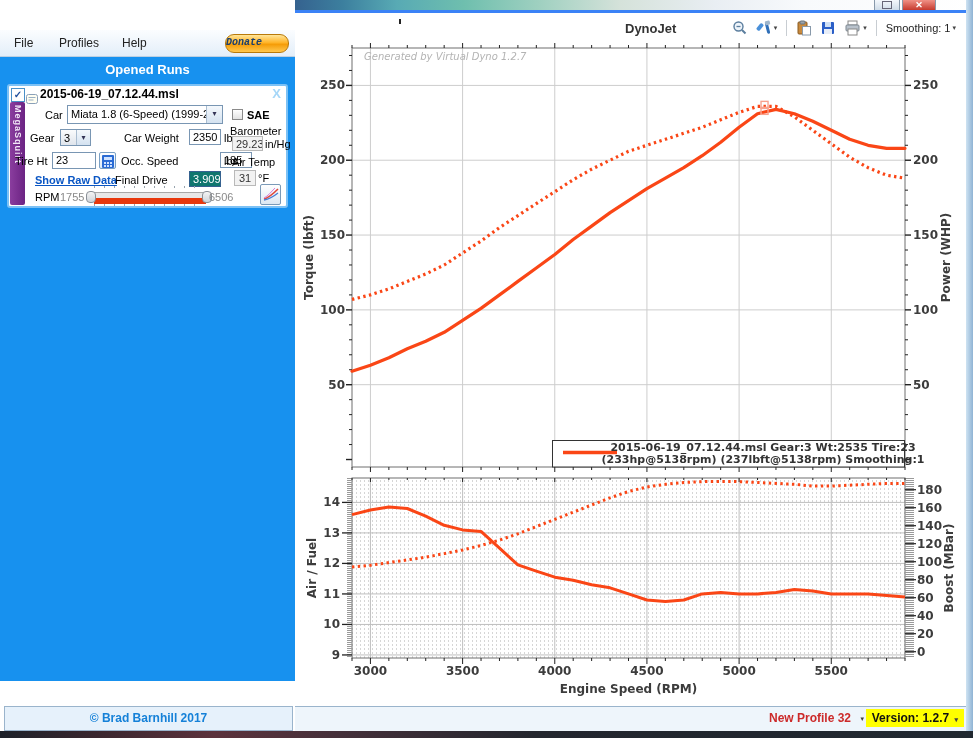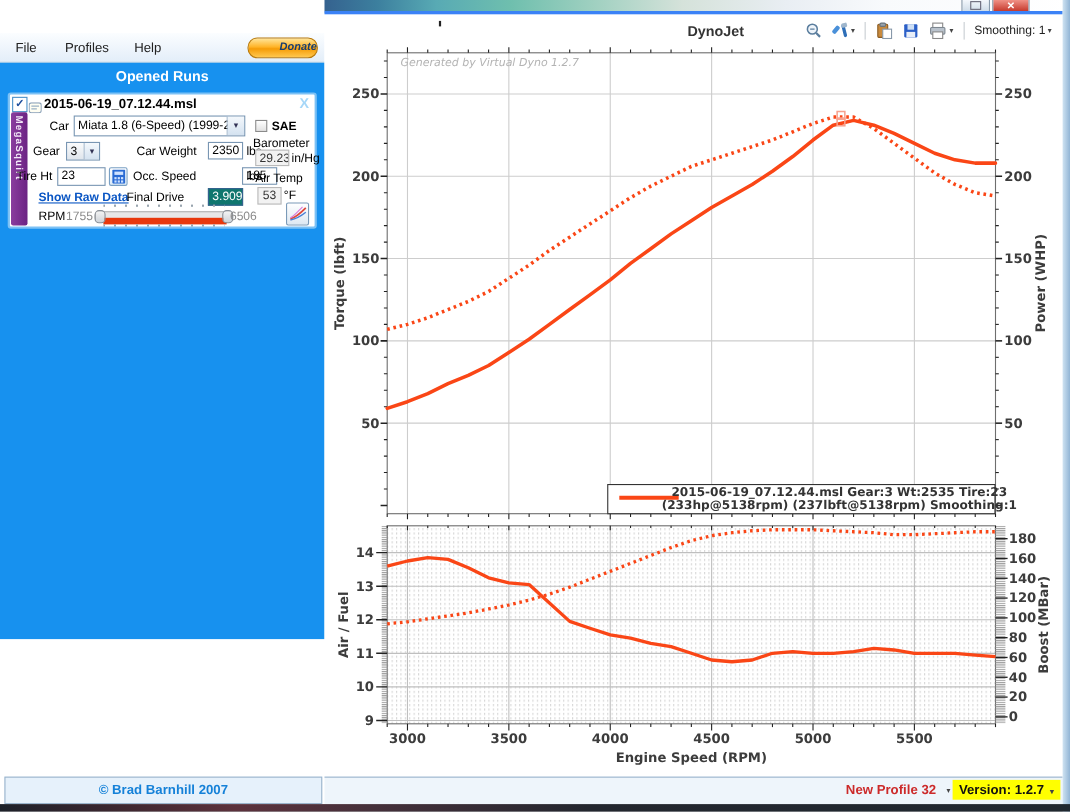--- a/index.html
+++ b/index.html
@@ -17,24 +17,24 @@
   
   #titlebar{left:0;top:0;width:295px;height:30px;
     background:linear-gradient(#dcebf8 0%,#b9d3ea 45%,#a3c4e0 55%,#bcd6ee 100%);
     border-bottom:1px solid #8fb0cc;box-sizing:border-box;}
   #title-text{left:30px;top:8px;font-size:12px;color:#111;text-shadow:0 0 3px #fff,0 0 2px #fff;}
   
   #menubar{left:0;top:30px;width:295px;height:27px;background:linear-gradient(#fbfdff,#e3eef9);
     border-bottom:1px solid #bdd0e2;box-sizing:border-box;}
   .menu-item{position:absolute;top:6px;font-size:12px;color:#222;padding:0 4px;cursor:default;}
   #donate{left:225px;top:4px;width:62px;height:17px;border:1px solid #b8790a;border-radius:9px;
-    background:linear-gradient(#ffe59a,#ffb428 45%,#f59c07 55%,#ffc84f);text-align:right;
-    font-size:10px;font-weight:bold;font-style:italic;color:#1a3e6e;line-height:16px;}
-  
-  #left-panel{left:0;top:57px;width:295px;height:524px;background:#1791ef;}
+    background:linear-gradient(#ffe59a,#ffb428 45%,#f59c07 55%,#ffc84f);text-align:left;
+    font-size:10px;font-weight:bold;font-style:italic;color:#1a3e6e;line-height:16px;font-family:Liberation Mono, monospace;}
+  
+  #left-panel{left:0;top:57px;width:295px;height:624px;background:#1791ef;}
   #panel-header{left:0;top:3px;width:295px;height:20px;text-align:center;color:#fff;
     font-size:13px;font-weight:bold;line-height:20px;}
   
   #run-card{left:7px;top:27px;width:281px;height:124px;background:#fff;border:2px solid #7cc1f5;
     border-radius:3px;box-sizing:border-box;}
   #run-check{left:2px;top:2px;width:12px;height:12px;background:#fff;border:1px solid #4a90c8;
     font-size:10px;font-weight:bold;color:#1f4e9c;line-height:11px;text-align:center;}
   #note-icon{left:17px;top:4px;}
   #run-title{left:31px;top:1px;font-size:12px;font-weight:bold;color:#000;white-space:nowrap;}
   #run-close{right:5px;top:0px;font-size:13px;font-weight:bold;color:#a6d7f8;}
@@ -170,21 +170,21 @@
           </svg>
       </div>
       <span class="lbl" style="left:112px;top:69px;">Occ. Speed</span>
       <div class="inp" style="left:180px;top:66px;width:32px;height:16px;margin-left:31px;">185</div>
       <span class="lbl" style="left:215px;top:69px;">lbs</span>
       <span class="lbl" style="left:223px;top:70px;">Air Temp</span>
 
       <span id="raw-link" class="abs">Show Raw Data</span>
       <span class="lbl" style="left:106px;top:88px;">Final Drive</span>
       <div class="inp selhl" style="left:180px;top:85px;width:32px;height:16px;">3.909</div>
-      <div class="inp dis" style="left:225px;top:84px;width:22px;height:16px;">53</div>
+      <div class="inp dis" style="left:225px;top:84px;width:22px;height:16px;">31</div>
       <span class="lbl" style="left:249px;top:86px;">°F</span>
 
       <span class="lbl" style="left:26px;top:105px;">RPM</span>
       <span class="lbl" style="left:51px;top:105px;color:#8a8a8a;">1755</span>
       <div id="rpm-slider" class="abs">
         <div class="tickrow" style="top:-2px;"></div>
         <div id="slider-track">
           <div id="slider-fill"></div>
         </div>
         <div class="thumb" style="left:0;"></div>
@@ -530,21 +530,21 @@
       <text x="739.0999999999999" y="675" font-size="12" font-weight="bold" fill="#3c3c3c" font-family="DejaVu Sans, sans-serif" text-anchor="middle">5000</text>
       <text x="831.2666666666667" y="675" font-size="12" font-weight="bold" fill="#3c3c3c" font-family="DejaVu Sans, sans-serif" text-anchor="middle">5500</text>
       <text x="628.5" y="693" font-size="12" font-weight="bold" fill="#3c3c3c" font-family="DejaVu Sans, sans-serif" text-anchor="middle">Engine Speed (RPM)</text>
       <text x="316" y="568" font-size="12" font-weight="bold" fill="#3c3c3c" font-family="DejaVu Sans, sans-serif" transform="rotate(-90 316 568)" text-anchor="middle">Air / Fuel</text>
       <text x="953" y="568" font-size="12" font-weight="bold" fill="#3c3c3c" font-family="DejaVu Sans, sans-serif" transform="rotate(-90 953 568)" text-anchor="middle">Boost (MBar)</text>
       <polyline points="352.0,514.6 370.4,510.0 388.9,507.0 407.3,508.5 425.7,516.1 444.2,525.3 462.6,529.9 481.0,531.4 499.5,548.2 517.9,564.9 536.3,571.1 554.8,577.2 573.2,580.2 591.6,584.8 610.1,587.8 628.5,593.9 646.9,600.0 665.4,601.6 683.8,600.0 702.2,593.9 720.7,592.4 739.1,593.9 757.5,593.9 776.0,592.4 794.4,589.4 812.8,590.9 831.3,593.9 849.7,593.9 868.1,593.9 886.6,595.5 905.0,597.0" fill="none" stroke="#fa4616" stroke-width="3" stroke-linejoin="round" stroke-dasharray="none"></polyline>
       <polyline points="352.0,567.1 370.4,565.3 388.9,562.6 407.3,559.9 425.7,557.2 444.2,553.6 462.6,550.0 481.0,545.5 499.5,540.1 517.9,533.8 536.3,526.6 554.8,519.4 573.2,512.2 591.6,505.0 610.1,497.8 628.5,491.5 646.9,487.0 665.4,484.3 683.8,482.5 702.2,481.6 720.7,481.6 739.1,481.6 757.5,482.5 776.0,483.4 794.4,484.3 812.8,486.1 831.3,486.1 849.7,485.2 868.1,484.3 886.6,483.4 905.0,483.4" fill="none" stroke="#fa4616" stroke-width="3" stroke-linejoin="round" stroke-dasharray="2.4 3.4"></polyline>
     </svg>
 
   <div id="status-left" class="abs">
-    <span>© Brad Barnhill 2007</span>
+    <span>© Brad Barnhill 2017</span>
   </div>
   <div id="status-right" class="abs">
     <span id="profile-dd">New Profile 32</span>
     <span id="profile-chev" class="chev">▾</span>
     <span id="version-dd">
       <span>Version: 1.2.7</span>
       <span class="chev">▾</span>
     </span>
   </div>
 

